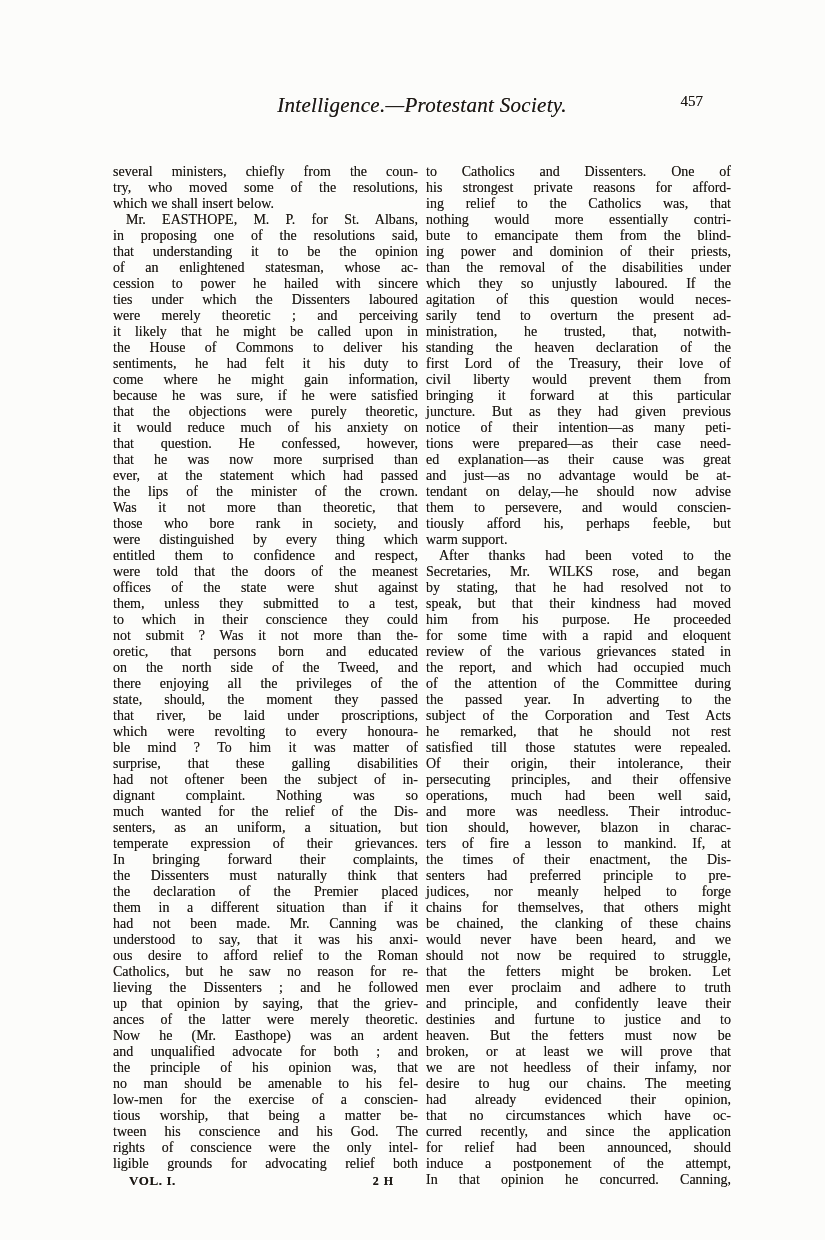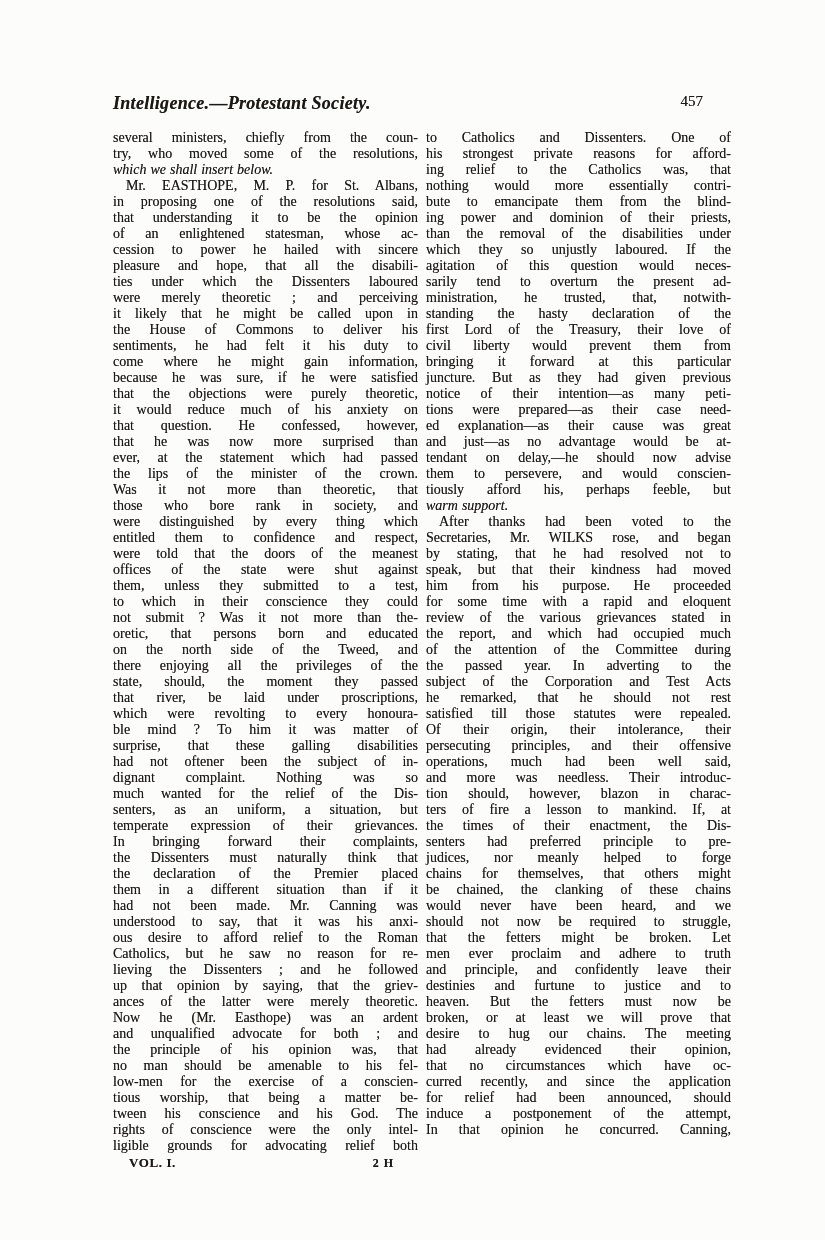--- a/index.html
+++ b/index.html
@@ -18,24 +18,24 @@
   }
   .page-header {
     position: absolute;
     top: 93px;
     left: 113px;
     width: 618px;
     height: 20px;
   }
   .header-title {
     display: block;
-    text-align: left;
+    text-align: center;
     font-style: italic;
-    font-weight: bold;
-    font-size: 18px;
+    font-weight: normal;
+    font-size: 21px;
     letter-spacing: 0.3px;
     text-shadow: 0 0 0.6px rgba(25,20,15,0.65);
   }
   .page-number {
     position: absolute;
     top: 0;
     right: 28px;
     font-weight: normal;
     font-size: 15px;
     text-shadow: 0 0 0.6px rgba(25,20,15,0.65);
@@ -43,33 +43,33 @@
   .columns {
     position: absolute;
     top: 130px;
     left: 113px;
     width: 618px;
     display: flex;
     gap: 8px;
   }
   .col {
     width: 305px;
+    margin-top: 34px;
   }
   .line {
     font-size: 14px;
     line-height: 16px;
     height: 16px;
     text-align: justify;
     text-align-last: justify;
     word-spacing: 0.5px;
     text-shadow: 0 0 0.55px rgba(25,20,15,0.6);
   }
   .line.para-end {
     text-align-last: left;
-    font-style: italic;
   }
   .line.indent {
     text-indent: 13px;
   }
   .footer-line {
     display: flex;
     justify-content: space-between;
     align-items: baseline;
     padding-left: 16px;
     padding-right: 24px;
@@ -104,21 +104,20 @@
 
     <section class="col">
       <div class="line">several ministers, chiefly from the coun-</div>
         <div class="line">try, who moved some of the resolutions,</div>
         <div class="line para-end">which we shall insert below.</div>
         <div class="line indent">Mr. EASTHOPE, M. P. for St. Albans,</div>
         <div class="line">in proposing one of the resolutions said,</div>
         <div class="line">that understanding it to be the opinion</div>
         <div class="line">of an enlightened statesman, whose ac-</div>
         <div class="line">cession to power he hailed with sincere</div>
-        <div class="line">pleasure and hope, that all the disabili-</div>
         <div class="line">ties under which the Dissenters laboured</div>
         <div class="line">were merely theoretic ; and perceiving</div>
         <div class="line">it likely that he might be called upon in</div>
         <div class="line">the House of Commons to deliver his</div>
         <div class="line">sentiments, he had felt it his duty to</div>
         <div class="line">come where he might gain information,</div>
         <div class="line">because he was sure, if he were satisfied</div>
         <div class="line">that the objections were purely theoretic,</div>
         <div class="line">it would reduce much of his anxiety on</div>
         <div class="line">that question. He confessed, however,</div>
@@ -178,21 +177,21 @@
         <div class="line">his strongest private reasons for afford-</div>
         <div class="line">ing relief to the Catholics was, that</div>
         <div class="line">nothing would more essentially contri-</div>
         <div class="line">bute to emancipate them from the blind-</div>
         <div class="line">ing power and dominion of their priests,</div>
         <div class="line">than the removal of the disabilities under</div>
         <div class="line">which they so unjustly laboured. If the</div>
         <div class="line">agitation of this question would neces-</div>
         <div class="line">sarily tend to overturn the present ad-</div>
         <div class="line">ministration, he trusted, that, notwith-</div>
-        <div class="line">standing the hasty declaration of the</div>
+        <div class="line">standing the heaven declaration of the</div>
         <div class="line">first Lord of the Treasury, their love of</div>
         <div class="line">civil liberty would prevent them from</div>
         <div class="line">bringing it forward at this particular</div>
         <div class="line">juncture. But as they had given previous</div>
         <div class="line">notice of their intention—as many peti-</div>
         <div class="line">tions were prepared—as their case need-</div>
         <div class="line">ed explanation—as their cause was great</div>
         <div class="line">and just—as no advantage would be at-</div>
         <div class="line">tendant on delay,—he should now advise</div>
         <div class="line">them to persevere, and would conscien-</div>
@@ -223,20 +222,21 @@
         <div class="line">chains for themselves, that others might</div>
         <div class="line">be chained, the clanking of these chains</div>
         <div class="line">would never have been heard, and we</div>
         <div class="line">should not now be required to struggle,</div>
         <div class="line">that the fetters might be broken. Let</div>
         <div class="line">men ever proclaim and adhere to truth</div>
         <div class="line">and principle, and confidently leave their</div>
         <div class="line">destinies and furtune to justice and to</div>
         <div class="line">heaven. But the fetters must now be</div>
         <div class="line">broken, or at least we will prove that</div>
+        <div class="line">we are not heedless of their infamy, nor</div>
         <div class="line">desire to hug our chains. The meeting</div>
         <div class="line">had already evidenced their opinion,</div>
         <div class="line">that no circumstances which have oc-</div>
         <div class="line">curred recently, and since the application</div>
         <div class="line">for relief had been announced, should</div>
         <div class="line">induce a postponement of the attempt,</div>
         <div class="line">In that opinion he concurred. Canning,</div>
     </section>
 
   </main>

